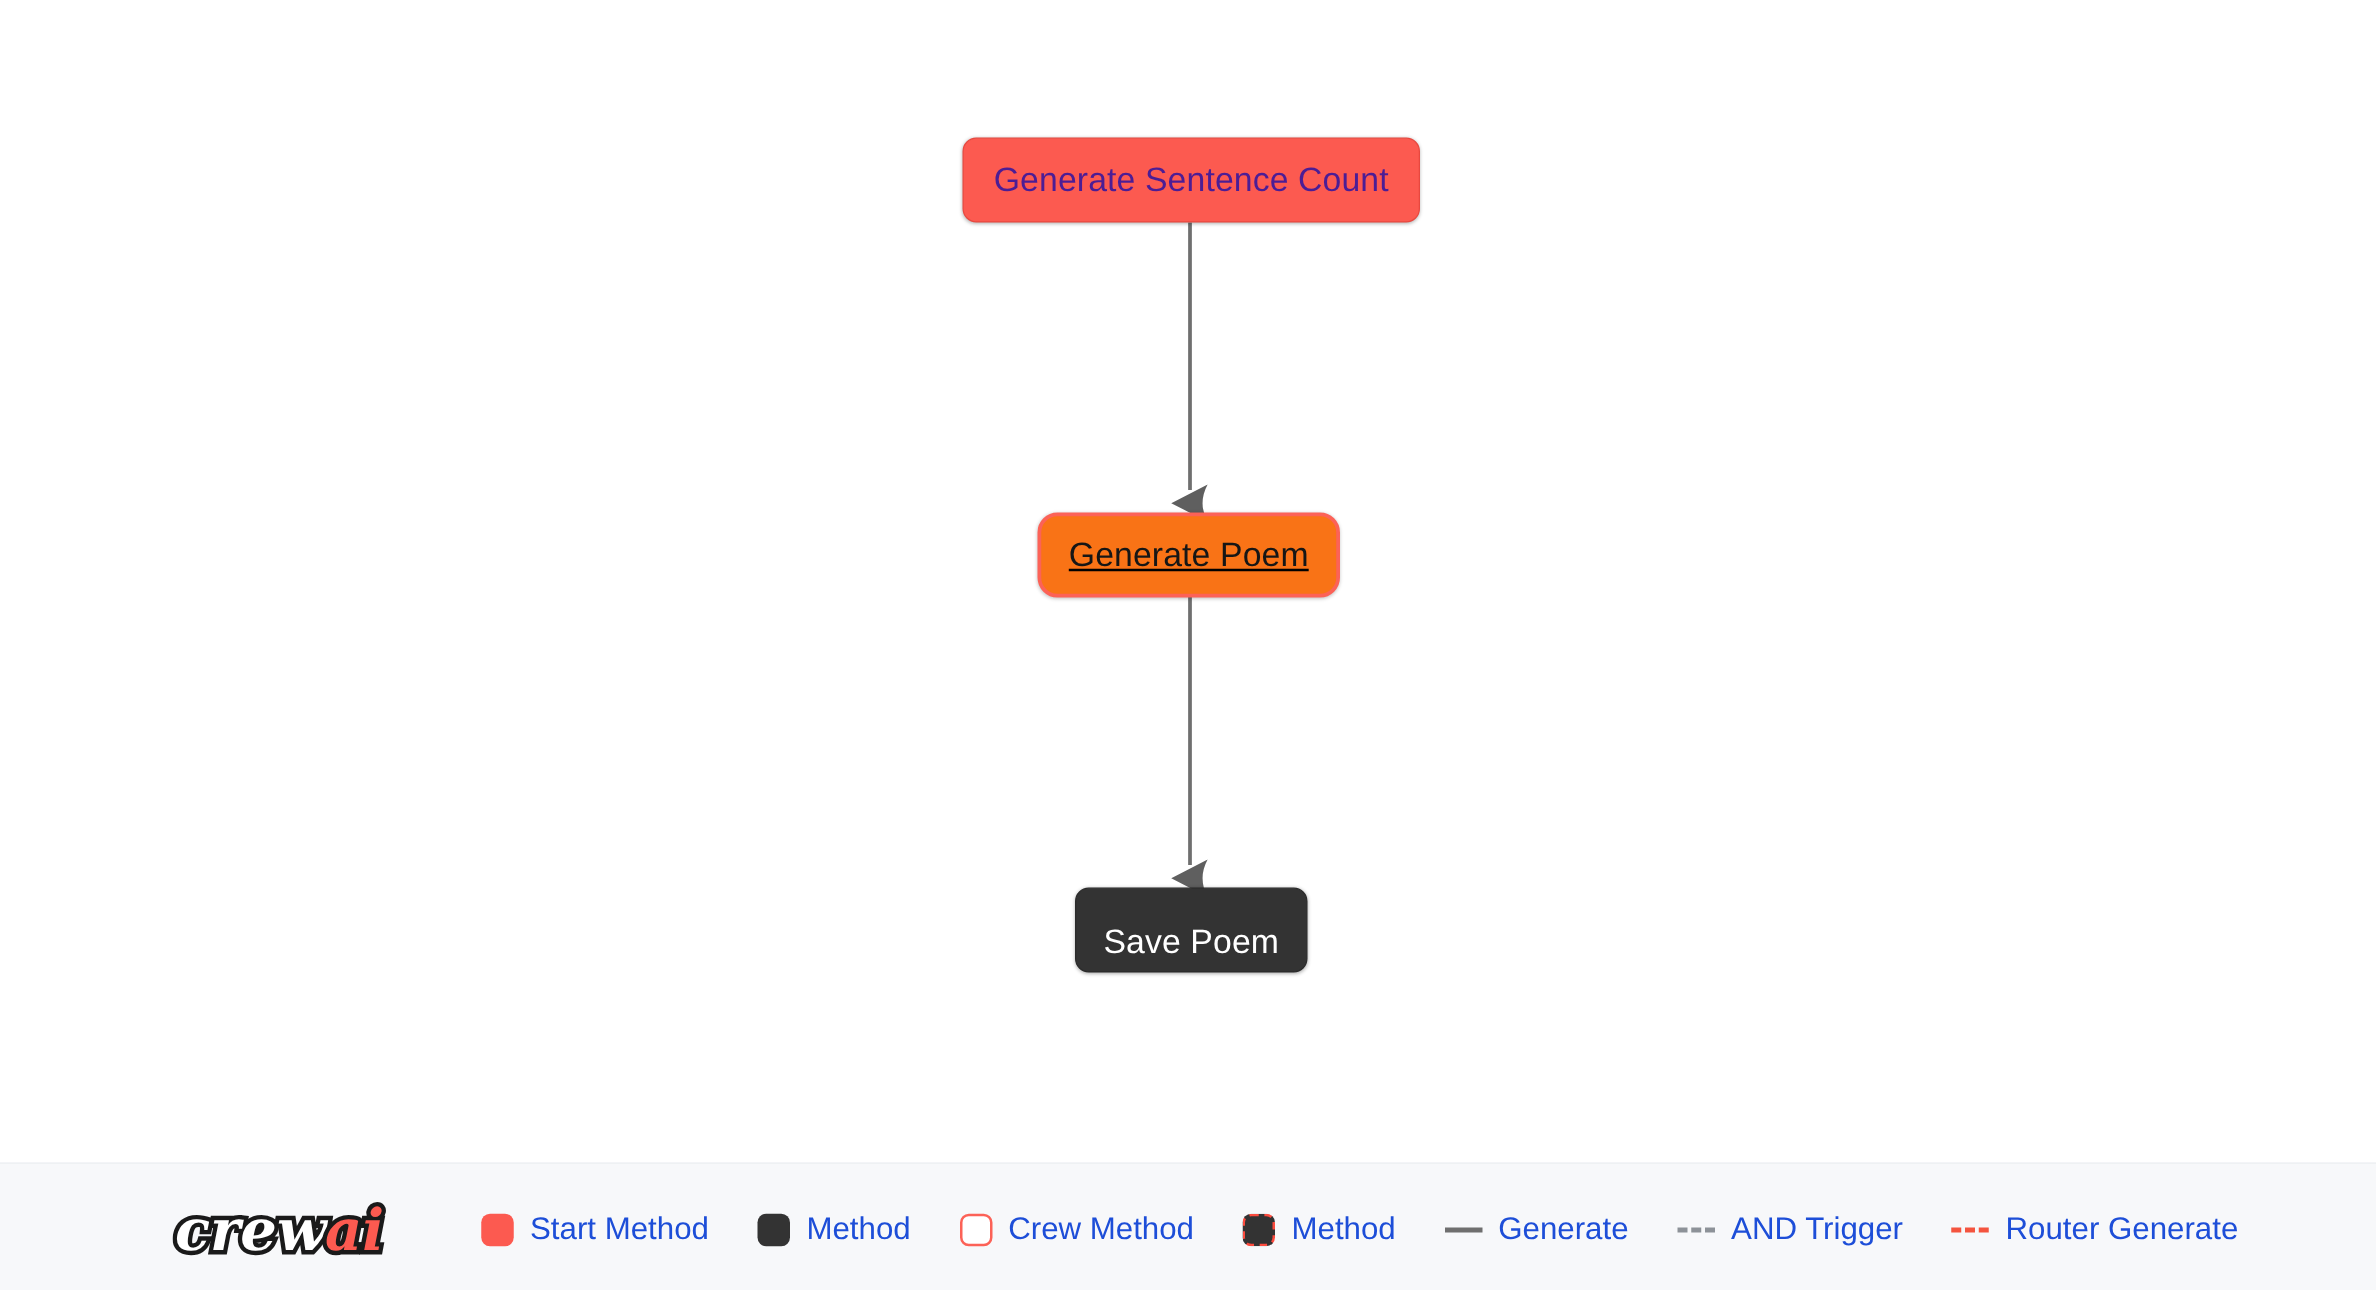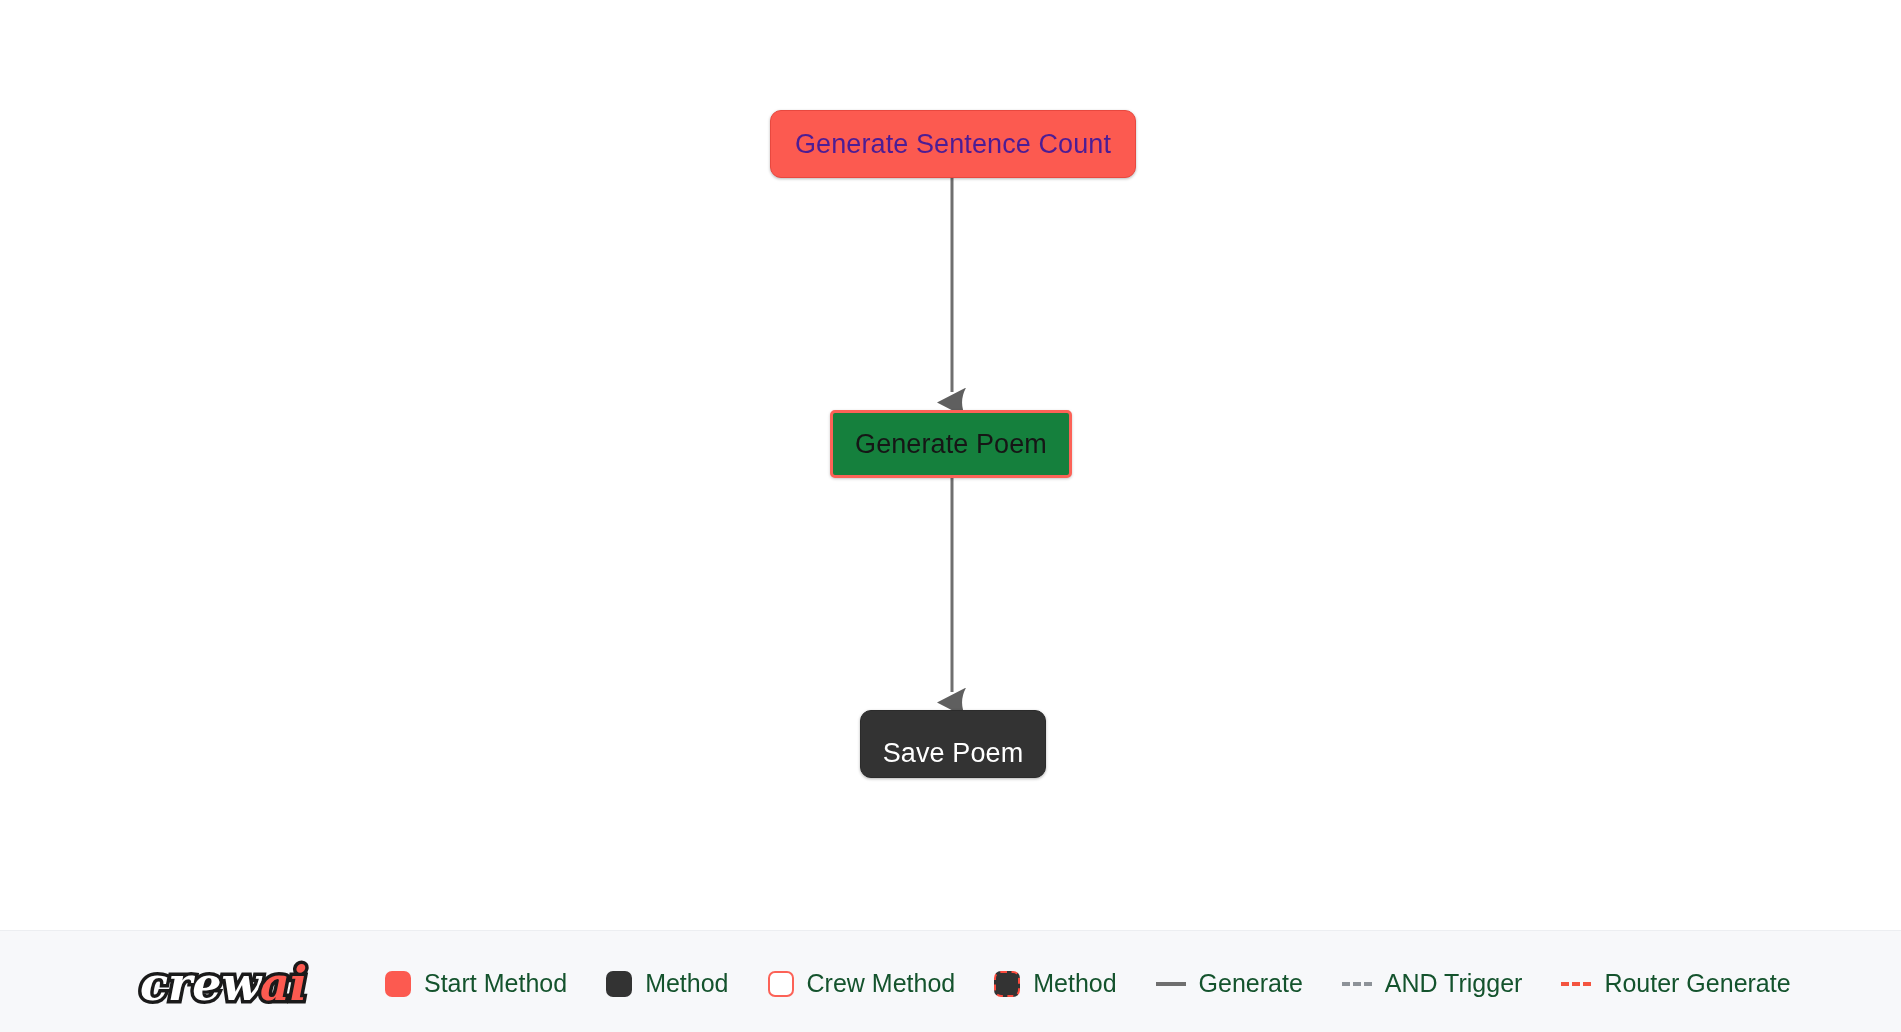--- a/index.html
+++ b/index.html
@@ -61,24 +61,25 @@
   .node.start {
     background: #fc5a50;
     border: 1.5px solid #e8483f;
     border-radius: 11px;
     box-shadow: 0 1px 3px rgba(0,0,0,0.28);
   }
   .node.start .node-label { color: #4c1d95; text-align: center; }
 
   
   .node.crew {
-    background: #15803d;
+    background: #f97316;
     border: 3.5px solid #fc6257;
-    border-radius: 5px;
+    border-radius: 16px;
     box-shadow: 0 1px 3px rgba(0,0,0,0.22);
+    text-decoration: underline;
   }
   .node.crew .node-label { color: #161616; }
 
   
   .node.method {
     background: #333333;
     border: 1.5px solid #2b2b2b;
     border-radius: 11px;
     box-shadow: 0 1px 3px rgba(0,0,0,0.30);
   }
@@ -116,21 +117,21 @@
 
   .legend-item {
     display: flex;
     align-items: center;
     margin-right: 39px;
     white-space: nowrap;
   }
 
   .legend-text {
     font-size: 25px;
-    color: #14532d;
+    color: #1d4ed8;
     line-height: 1;
   }
 
   .swatch {
     width: 26px;
     height: 26px;
     border-radius: 7px;
     margin-right: 13px;
     flex: 0 0 auto;
   }

